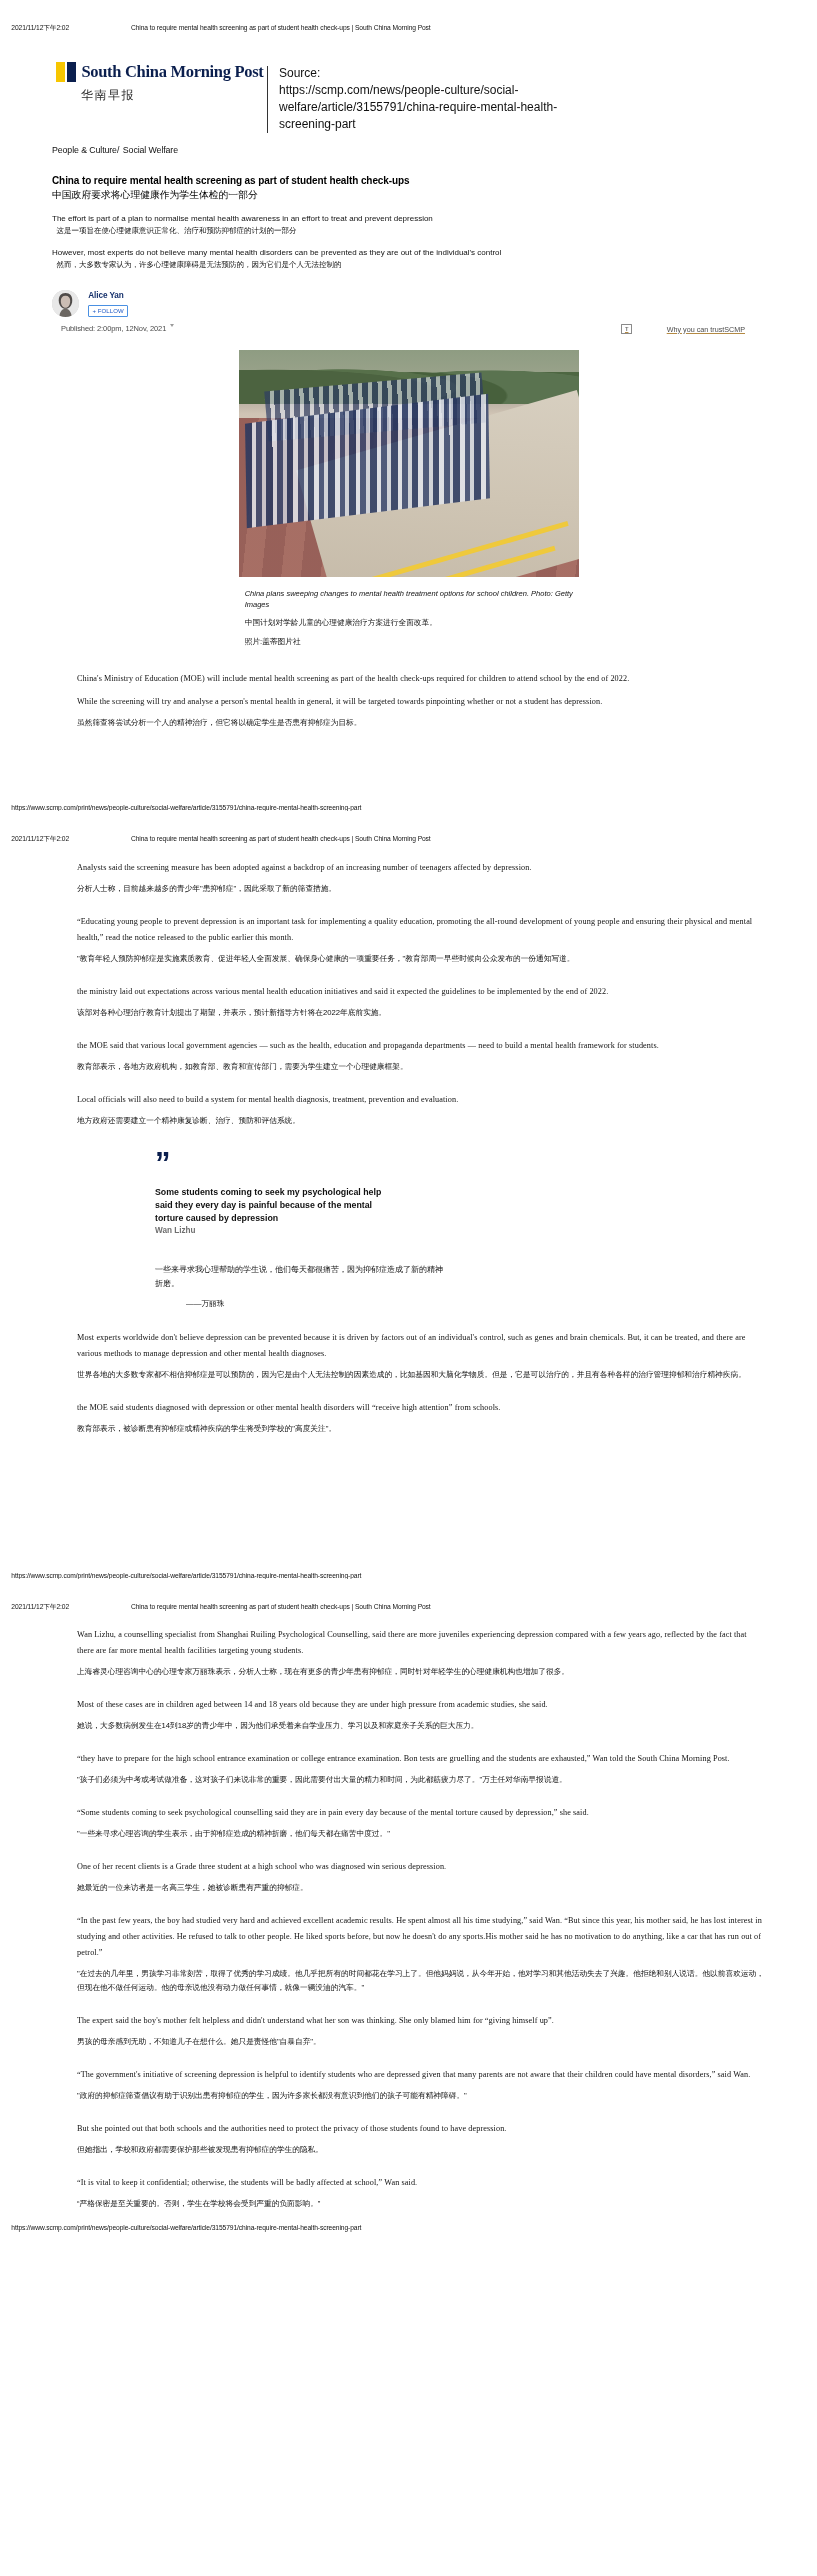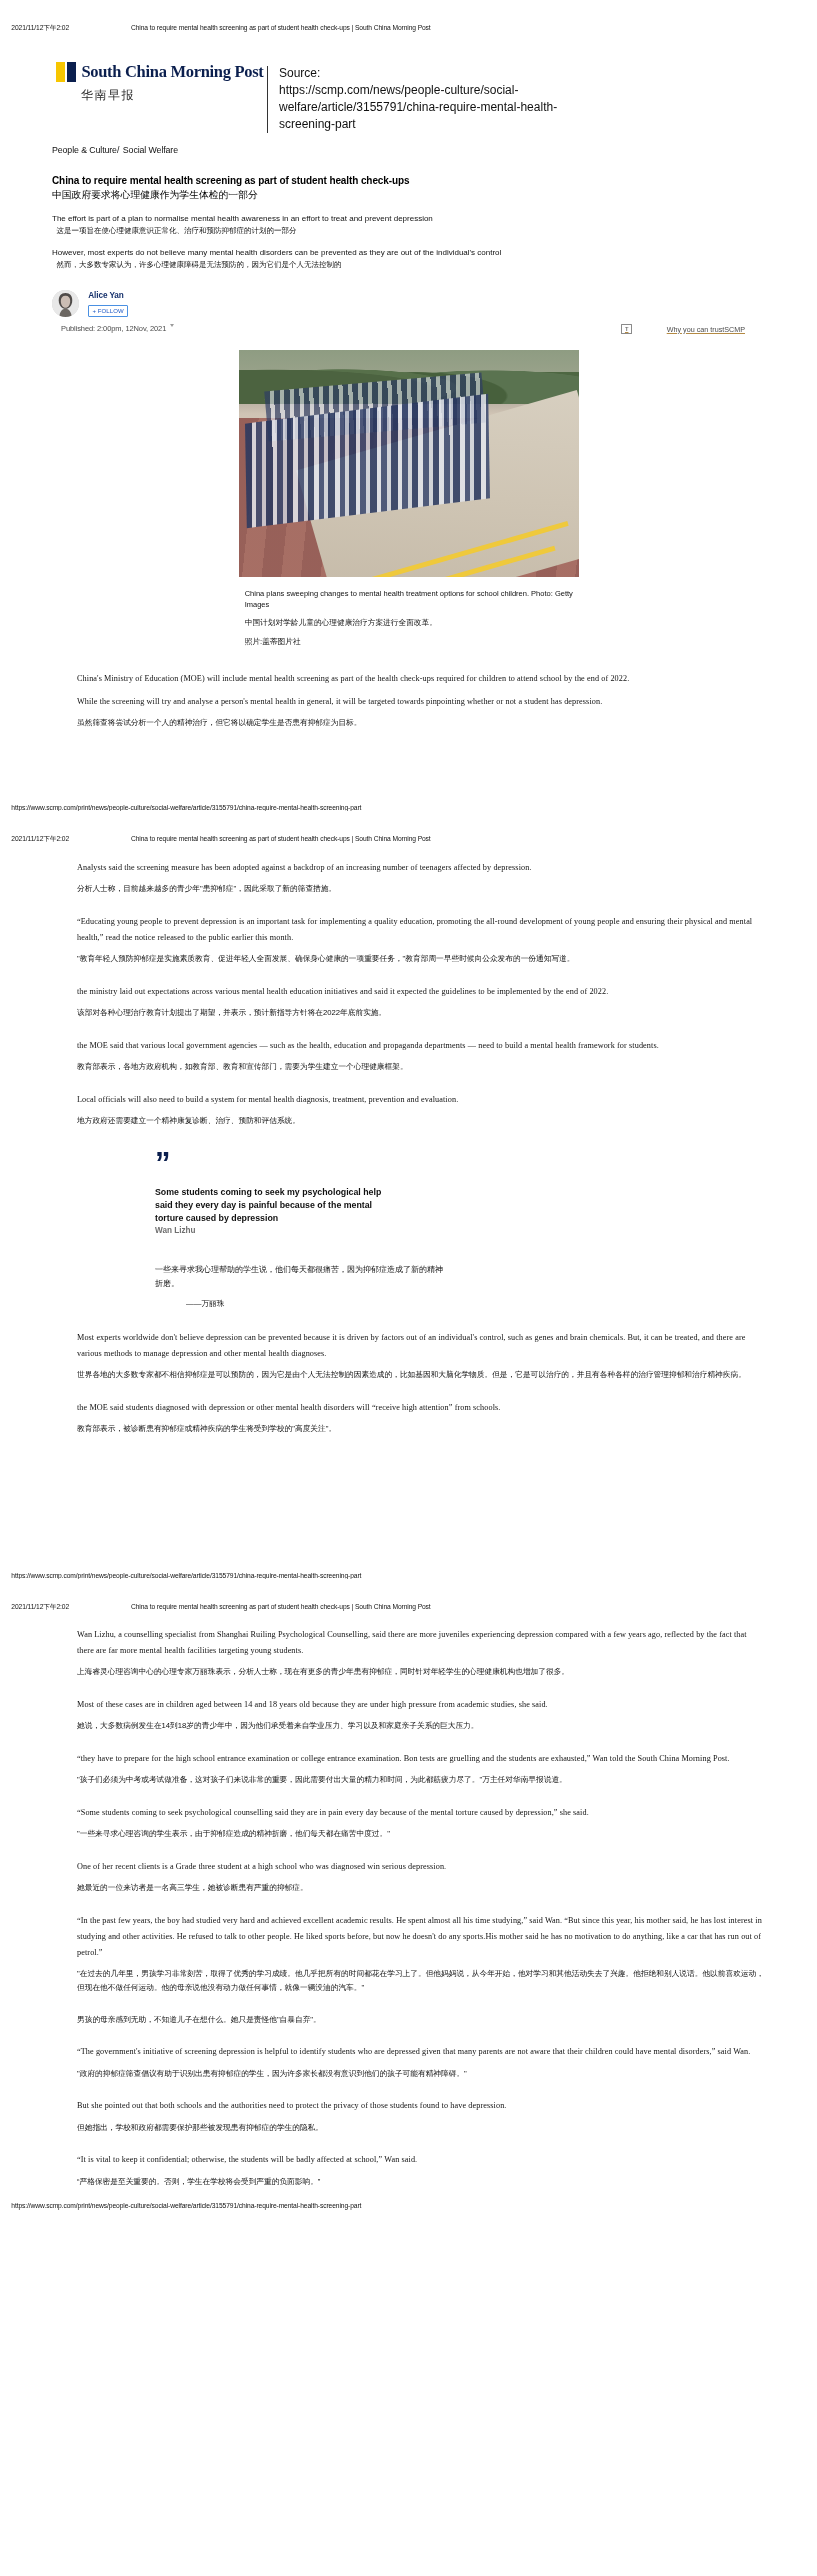--- a/index.html
+++ b/index.html
@@ -305,20 +305,21 @@
     width: 340px;
     margin: 12.4px auto 0 auto;
     text-align: left;
     padding-left: 6.2px;
     box-sizing: border-box;
   }
   .caption-en {
     font-size: 7.5px;
     line-height: 1.45;
     color: #111;
+    font-style: italic;
   }
   .caption-cn {
     font-size: 7.7px;
     line-height: 1.75;
     color: #111;
     margin-top: 5.2px;
   }
 
   
   .body {
@@ -542,20 +543,21 @@
 
     <p class="en tight">“Some students coming to seek psychological counselling said they are in pain every day because of the mental torture caused by depression,” she said.</p>
     <p class="cn">"一些来寻求心理咨询的学生表示，由于抑郁症造成的精神折磨，他们每天都在痛苦中度过。"</p>
 
     <p class="en tight">One of her recent clients is a Grade three student at a high school who was diagnosed win serious depression.</p>
     <p class="cn">她最近的一位来访者是一名高三学生，她被诊断患有严重的抑郁症。</p>
 
     <p class="en tight">“In the past few years, the boy had studied very hard and achieved excellent academic results. He spent almost all his time studying,” said Wan. “But since this year, his mother said, he has lost interest in studying and other activities. He refused to talk to other people. He liked sports before, but now he doesn't do any sports.His mother said he has no motivation to do anything, like a car that has run out of petrol.”</p>
     <p class="cn">"在过去的几年里，男孩学习非常刻苦，取得了优秀的学习成绩。他几乎把所有的时间都花在学习上了。但他妈妈说，从今年开始，他对学习和其他活动失去了兴趣。他拒绝和别人说话。他以前喜欢运动，但现在他不做任何运动。他的母亲说他没有动力做任何事情，就像一辆没油的汽车。"</p>
 
+    <p class="en tight">The expert said the boy's mother felt helpless and didn't understand what her son was thinking. She only blamed him for “giving himself up”.</p>
     <p class="cn">男孩的母亲感到无助，不知道儿子在想什么。她只是责怪他"自暴自弃"。</p>
 
     <p class="en tight">“The government's initiative of screening depression is helpful to identify students who are depressed given that many parents are not aware that their children could have mental disorders,” said Wan.</p>
     <p class="cn">"政府的抑郁症筛查倡议有助于识别出患有抑郁症的学生，因为许多家长都没有意识到他们的孩子可能有精神障碍。"</p>
 
     <p class="en tight">But she pointed out that both schools and the authorities need to protect the privacy of those students found to have depression.</p>
     <p class="cn">但她指出，学校和政府都需要保护那些被发现患有抑郁症的学生的隐私。</p>
 
     <p class="en tight">“It is vital to keep it confidential; otherwise, the students will be badly affected at school,” Wan said.</p>
     <p class="cn tight">“严格保密是至关重要的。否则，学生在学校将会受到严重的负面影响。”</p>

